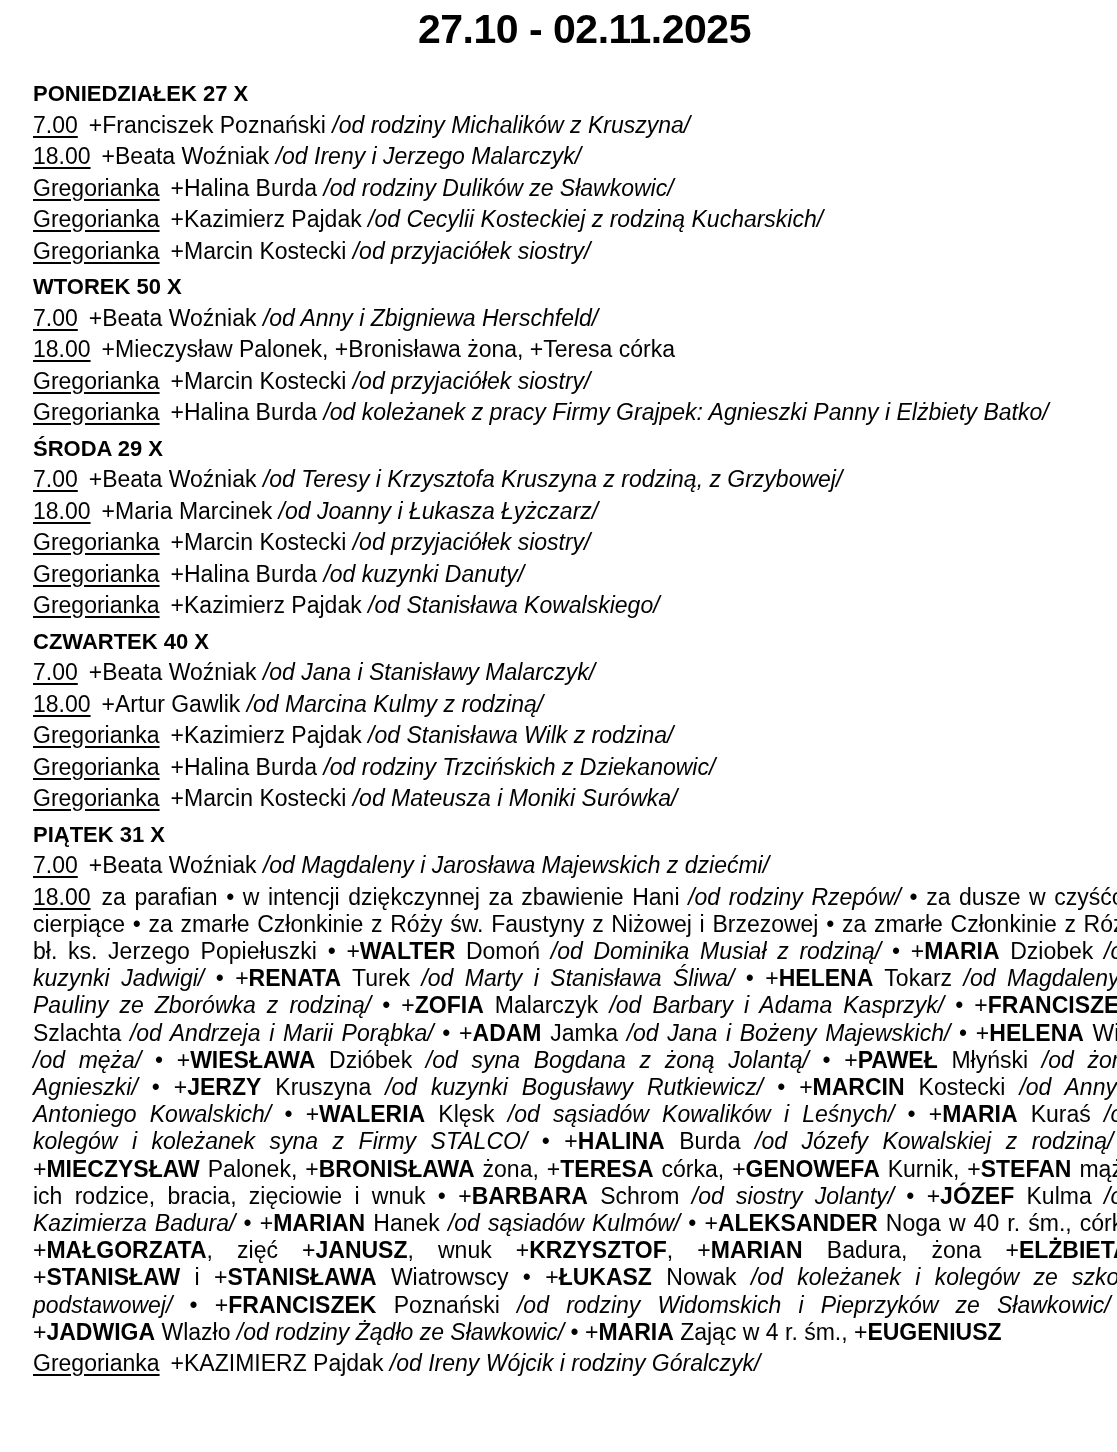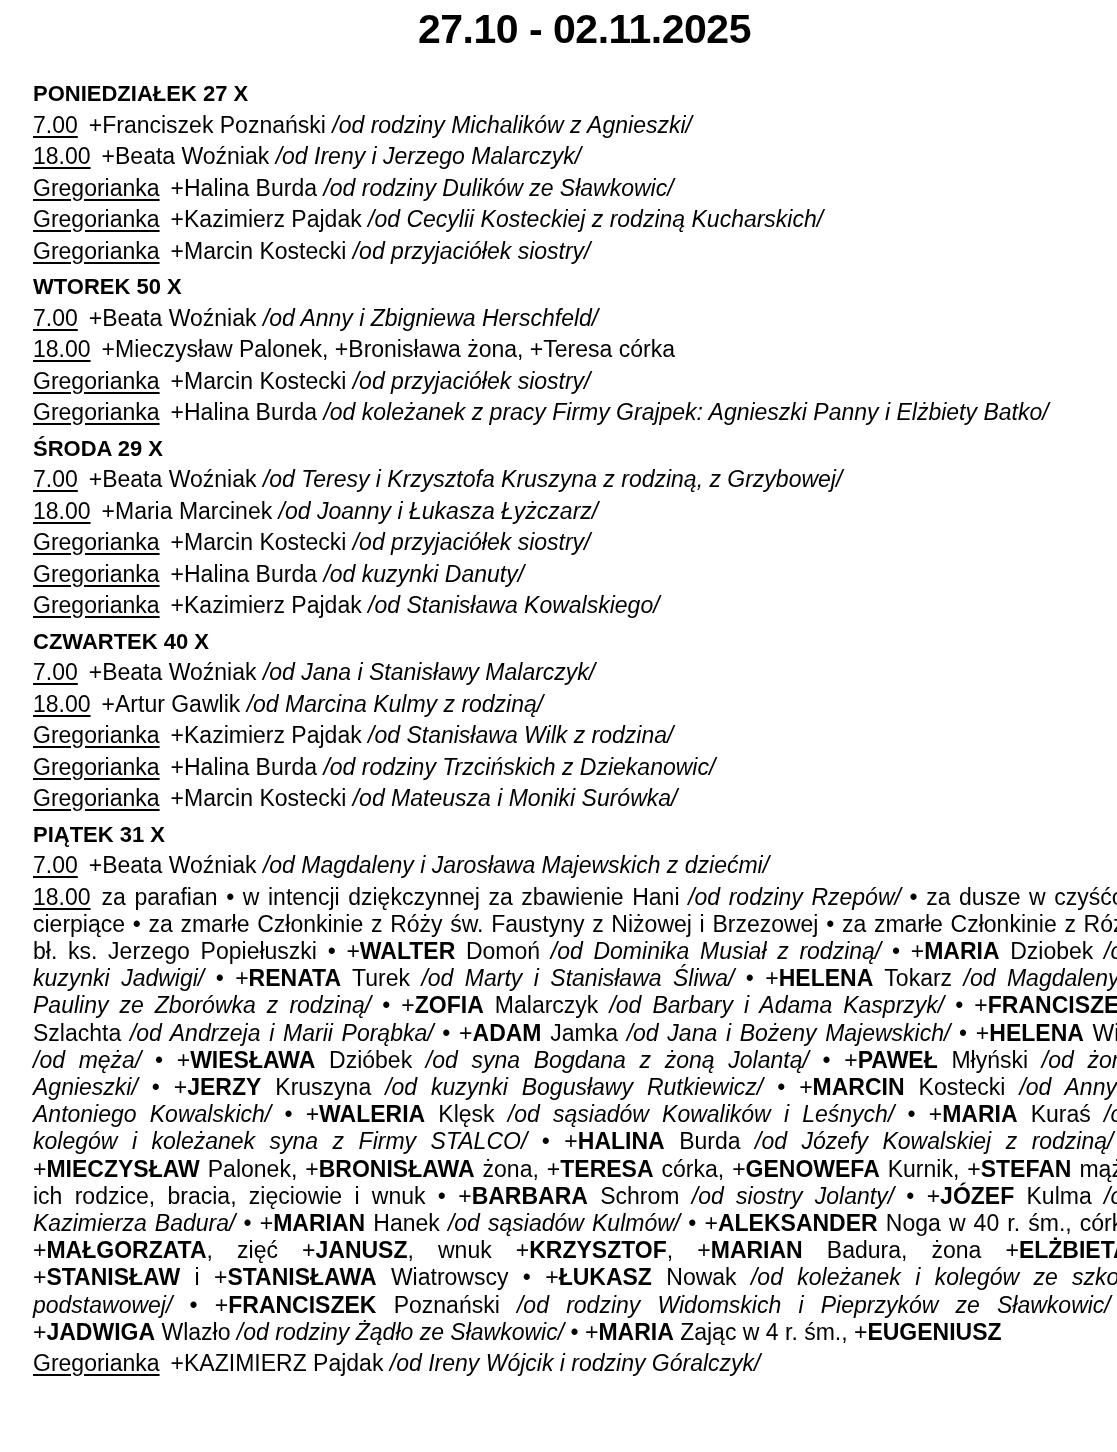--- a/index.html
+++ b/index.html
@@ -52,21 +52,21 @@
   .run.i { font-style: italic; }
 </style>
 </head>
 <body>
 
 <div class="page">
   <h1 class="title">27.10 - 02.11.2025</h1>
   <div class="schedule">
       <section class="day">
         <div class="day-header">PONIEDZIAŁEK 27 X</div>
-        <div class="entry"><span class="label">7.00</span><span class="run r">+Franciszek Poznański </span><span class="run i">/od rodziny Michalików z Agnieszki/</span></div>
+        <div class="entry"><span class="label">7.00</span><span class="run r">+Franciszek Poznański </span><span class="run i">/od rodziny Michalików z Kruszyna/</span></div>
         <div class="entry"><span class="label">18.00</span><span class="run r">+Beata Woźniak </span><span class="run i">/od Ireny i Jerzego Malarczyk/</span></div>
         <div class="entry"><span class="label">Gregorianka</span><span class="run r">+Halina Burda </span><span class="run i">/od rodziny Dulików ze Sławkowic/</span></div>
         <div class="entry"><span class="label">Gregorianka</span><span class="run r">+Kazimierz Pajdak </span><span class="run i">/od Cecylii Kosteckiej z rodziną Kucharskich/</span></div>
         <div class="entry"><span class="label">Gregorianka</span><span class="run r">+Marcin Kostecki </span><span class="run i">/od przyjaciółek siostry/</span></div>
       </section>
       <section class="day">
         <div class="day-header">WTOREK 50 X</div>
         <div class="entry"><span class="label">7.00</span><span class="run r">+Beata Woźniak </span><span class="run i">/od Anny i Zbigniewa Herschfeld/</span></div>
         <div class="entry"><span class="label">18.00</span><span class="run r">+Mieczysław Palonek, +Bronisława żona, +Teresa córka</span></div>
         <div class="entry"><span class="label">Gregorianka</span><span class="run r">+Marcin Kostecki </span><span class="run i">/od przyjaciółek siostry/</span></div>

